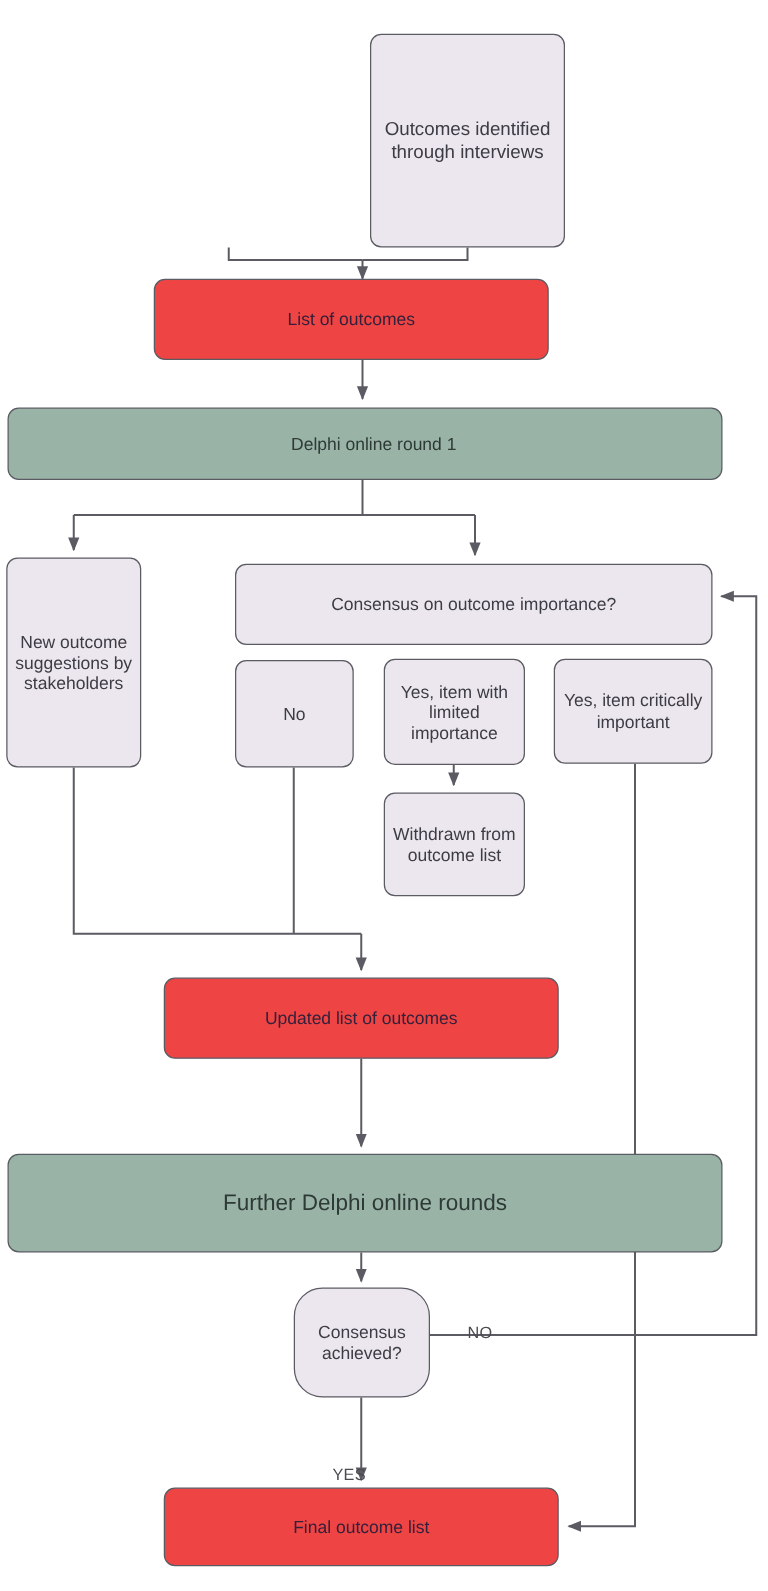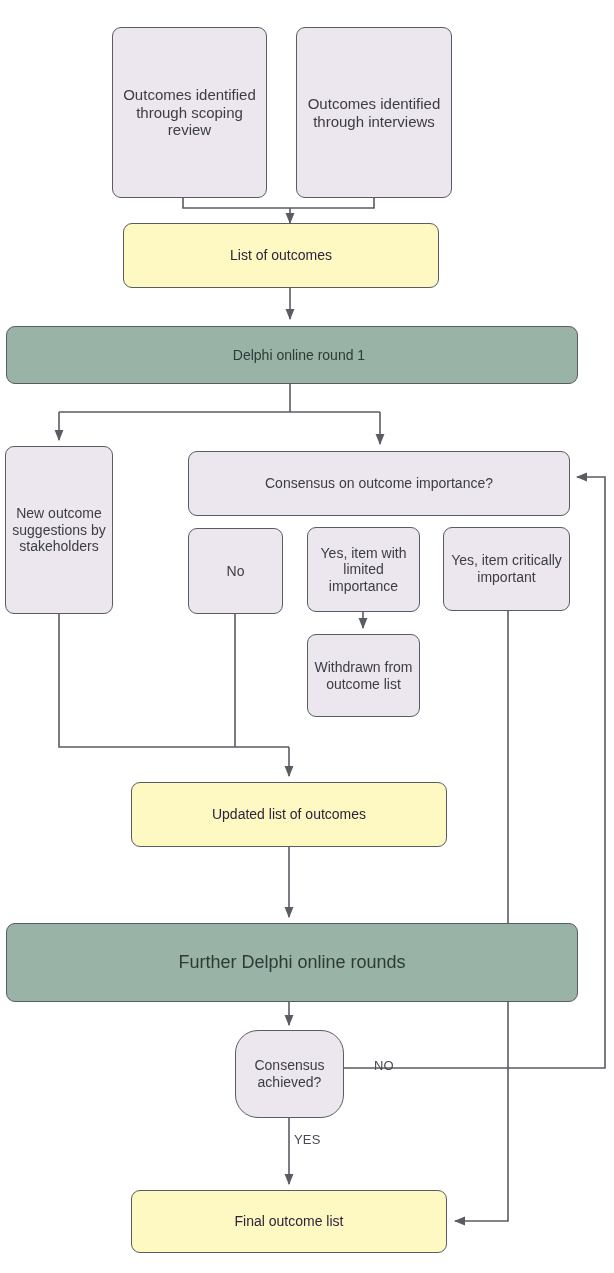--- a/index.html
+++ b/index.html
@@ -2,21 +2,21 @@
 <html><head>
 <meta charset="utf-8">
 <style>
   html,body{margin:0;padding:0;background:#ffffff;}
   body{width:614px;height:1273px;overflow:hidden;font-family:"Liberation Sans",sans-serif;}
   #stage{position:relative;width:614px;height:1273px;background:#fff;}
   svg#wires{position:absolute;left:0;top:0;width:614px;height:1273px;}
   .node{position:absolute;box-sizing:border-box;display:flex;align-items:center;justify-content:center;
         text-align:center;border-radius:9px;border:1.6px solid #5b5b63;color:#3c3c44;line-height:1.18;}
   .n-light{background:#ece7ee;}
-  .n-purple{background:#fef9c3;color:#33203a;}
+  .n-purple{background:#ef4444;color:#33203a;}
   .n-green{background:#9ab3a7;color:#2d3a36;}
   .lbl{position:absolute;color:#4a4a52;font-size:13px;letter-spacing:.2px;}
   .node span{display:block;padding:0 4px;}
 </style>
 </head>
 <body>
 
 <div id="stage">
 
   <svg id="wires" viewBox="0 0 614 1273">
@@ -50,23 +50,20 @@
       <path d="M289,1002 L289,1025" marker-end="url(#arr)"></path>
 
       <path d="M289,1118 L289,1184" marker-end="url(#arr)"></path>
 
       <path d="M344,1068 L605,1068 L605,477 L577,477" marker-end="url(#arr)"></path>
 
       <path d="M508,611 L508,1221 L455,1221" marker-end="url(#arr)"></path>
     </g>
   </svg>
 
-  <div class="node n-light" style="left:112px;top:27px;width:155px;height:171px;font-size:15px;">
-    <span>Outcomes identified through scoping review</span>
-  </div>
 
   <div class="node n-light" style="left:296px;top:27px;width:156px;height:171px;font-size:15px;">
     <span>Outcomes identified through interviews</span>
   </div>
 
   <div class="node n-purple" style="left:123px;top:223px;width:316px;height:65px;font-size:14px;">
     <span>List of outcomes</span>
   </div>
 
   <div class="node n-green" style="left:6px;top:326px;width:572px;height:58px;font-size:14px;padding-left:14px;">
@@ -107,15 +104,15 @@
 
   <div class="node n-light" style="left:235px;top:1030px;width:109px;height:88px;font-size:14px;border-radius:23px;">
     <span>Consensus achieved?</span>
   </div>
 
   <div class="node n-purple" style="left:131px;top:1190px;width:316px;height:63px;font-size:14px;">
     <span>Final outcome list</span>
   </div>
 
   <div class="lbl" style="left:374px;top:1058px;">NO</div>
-  <div class="lbl" style="left:266px;top:1132px;margin-left:28px;">YES</div>
+  <div class="lbl" style="left:266px;top:1172px;">YES</div>
 
 </div>
 
 </body></html>

